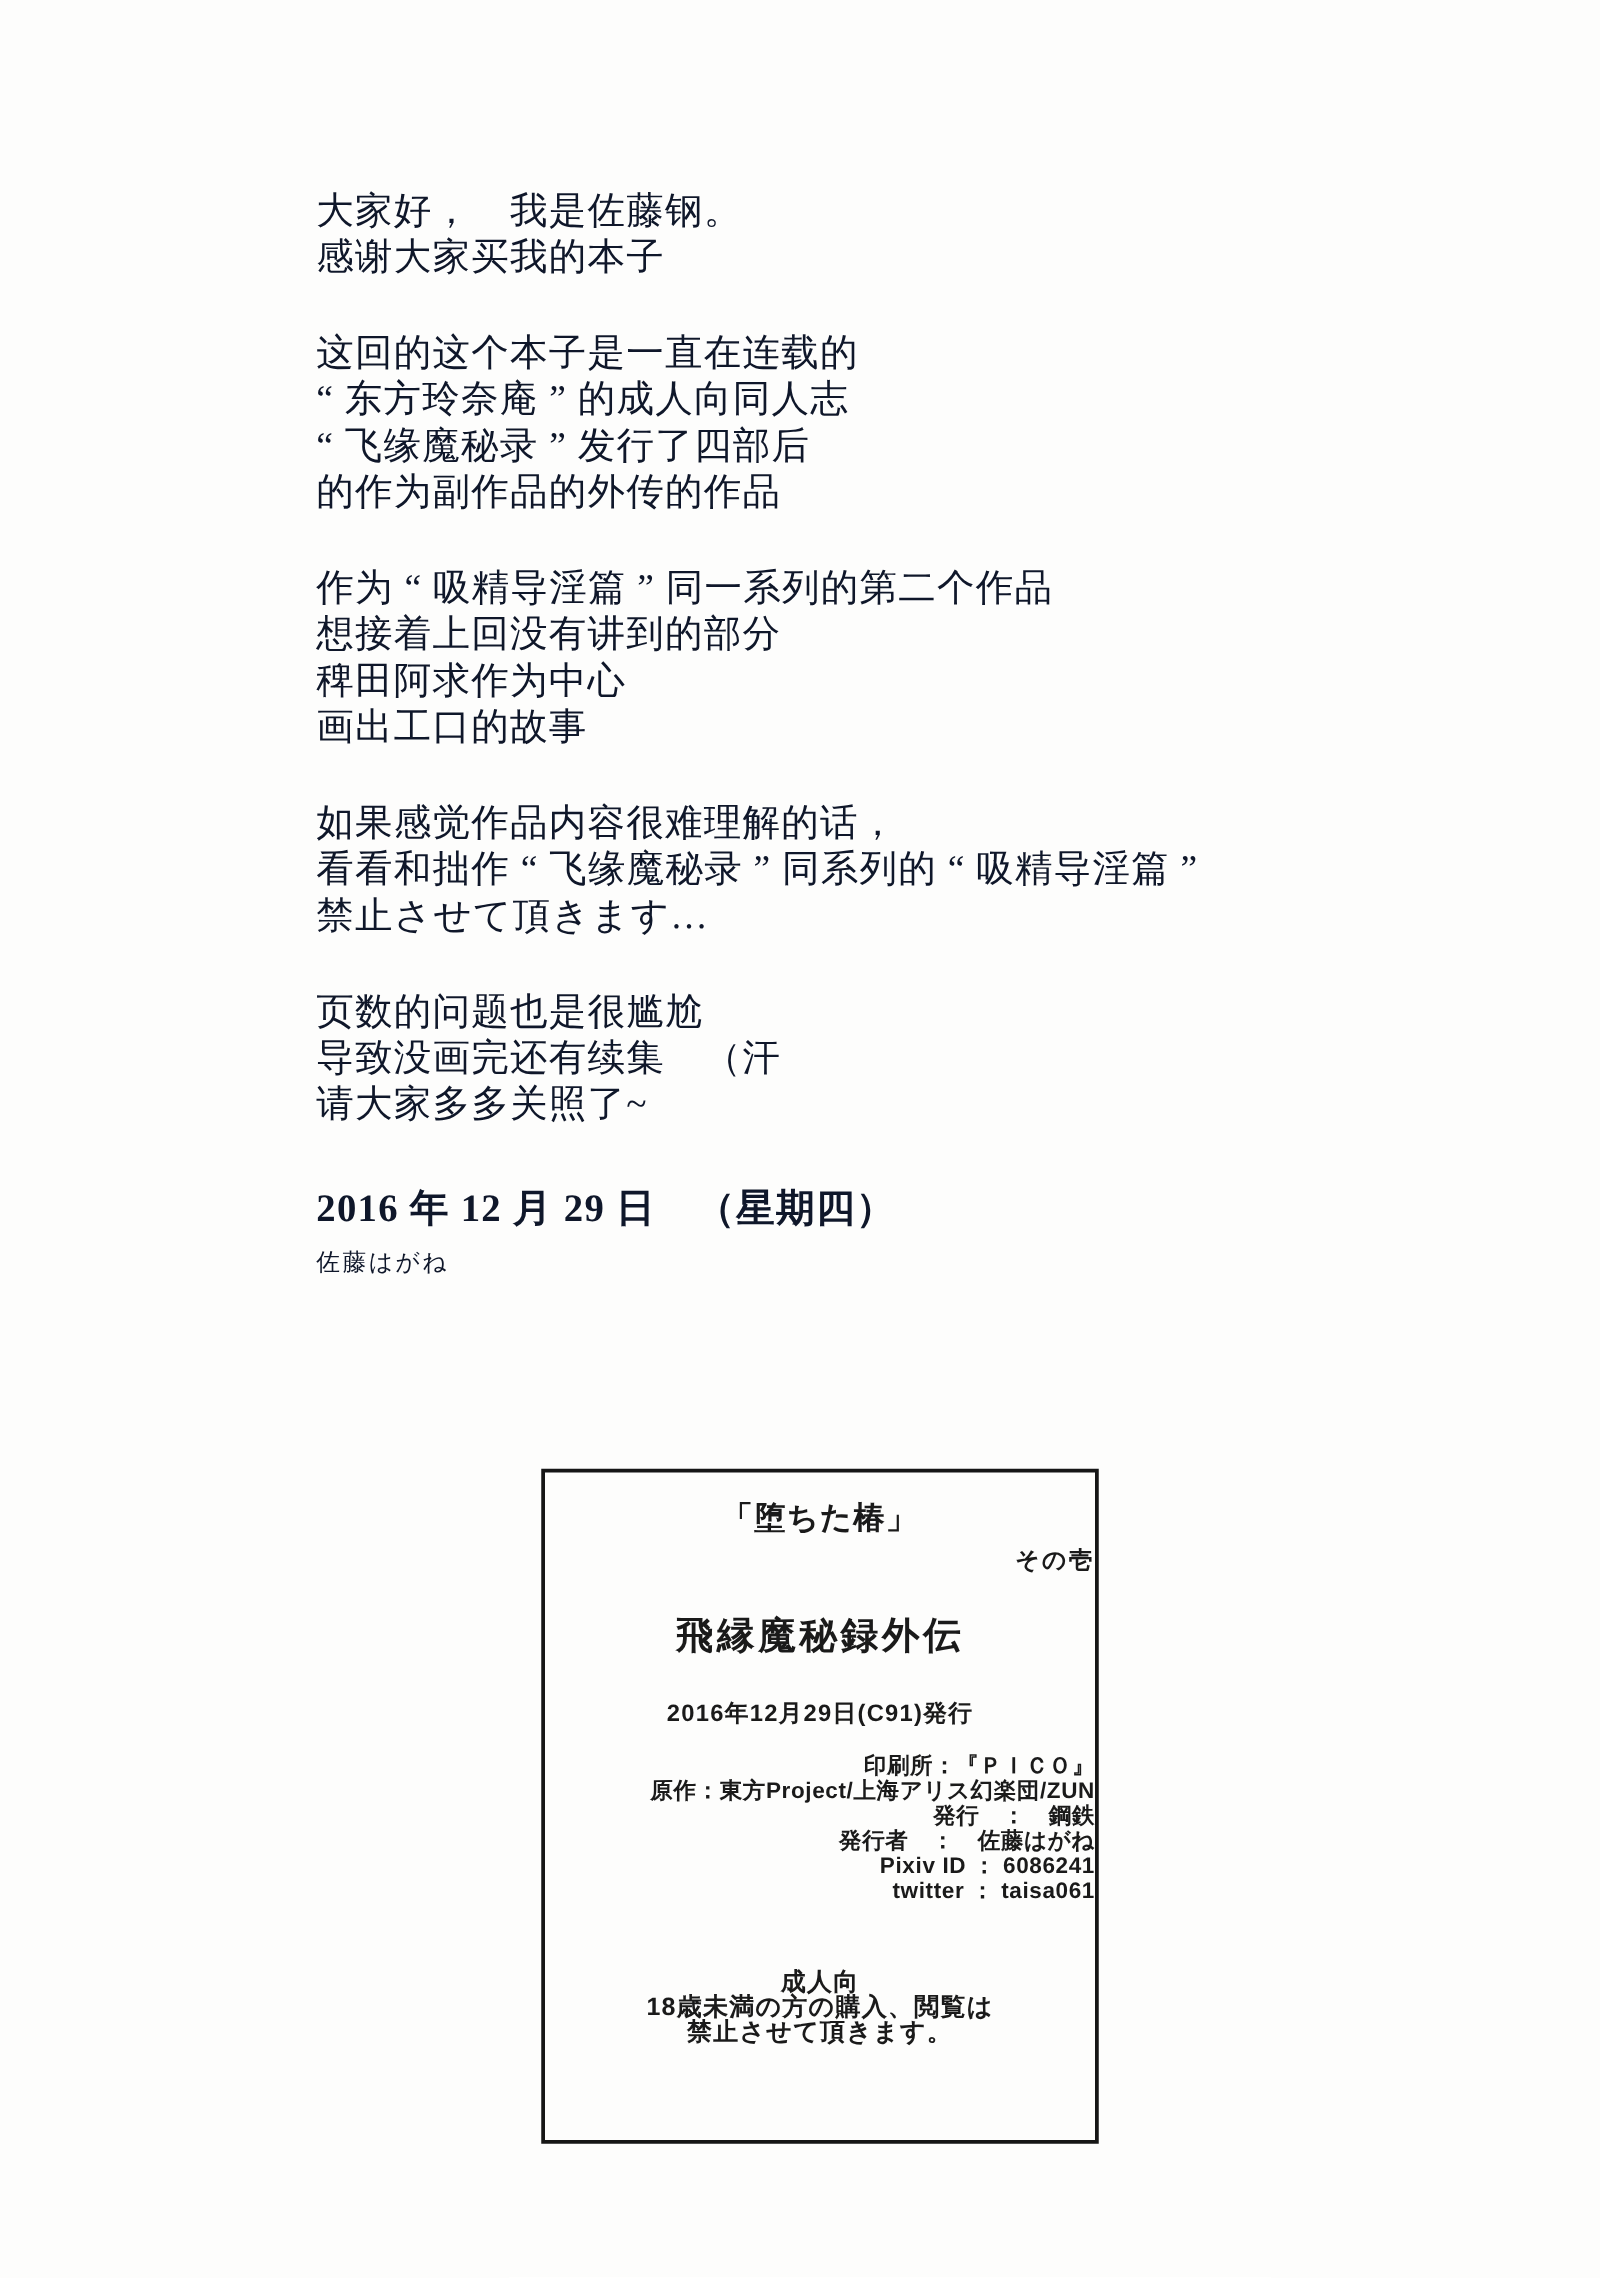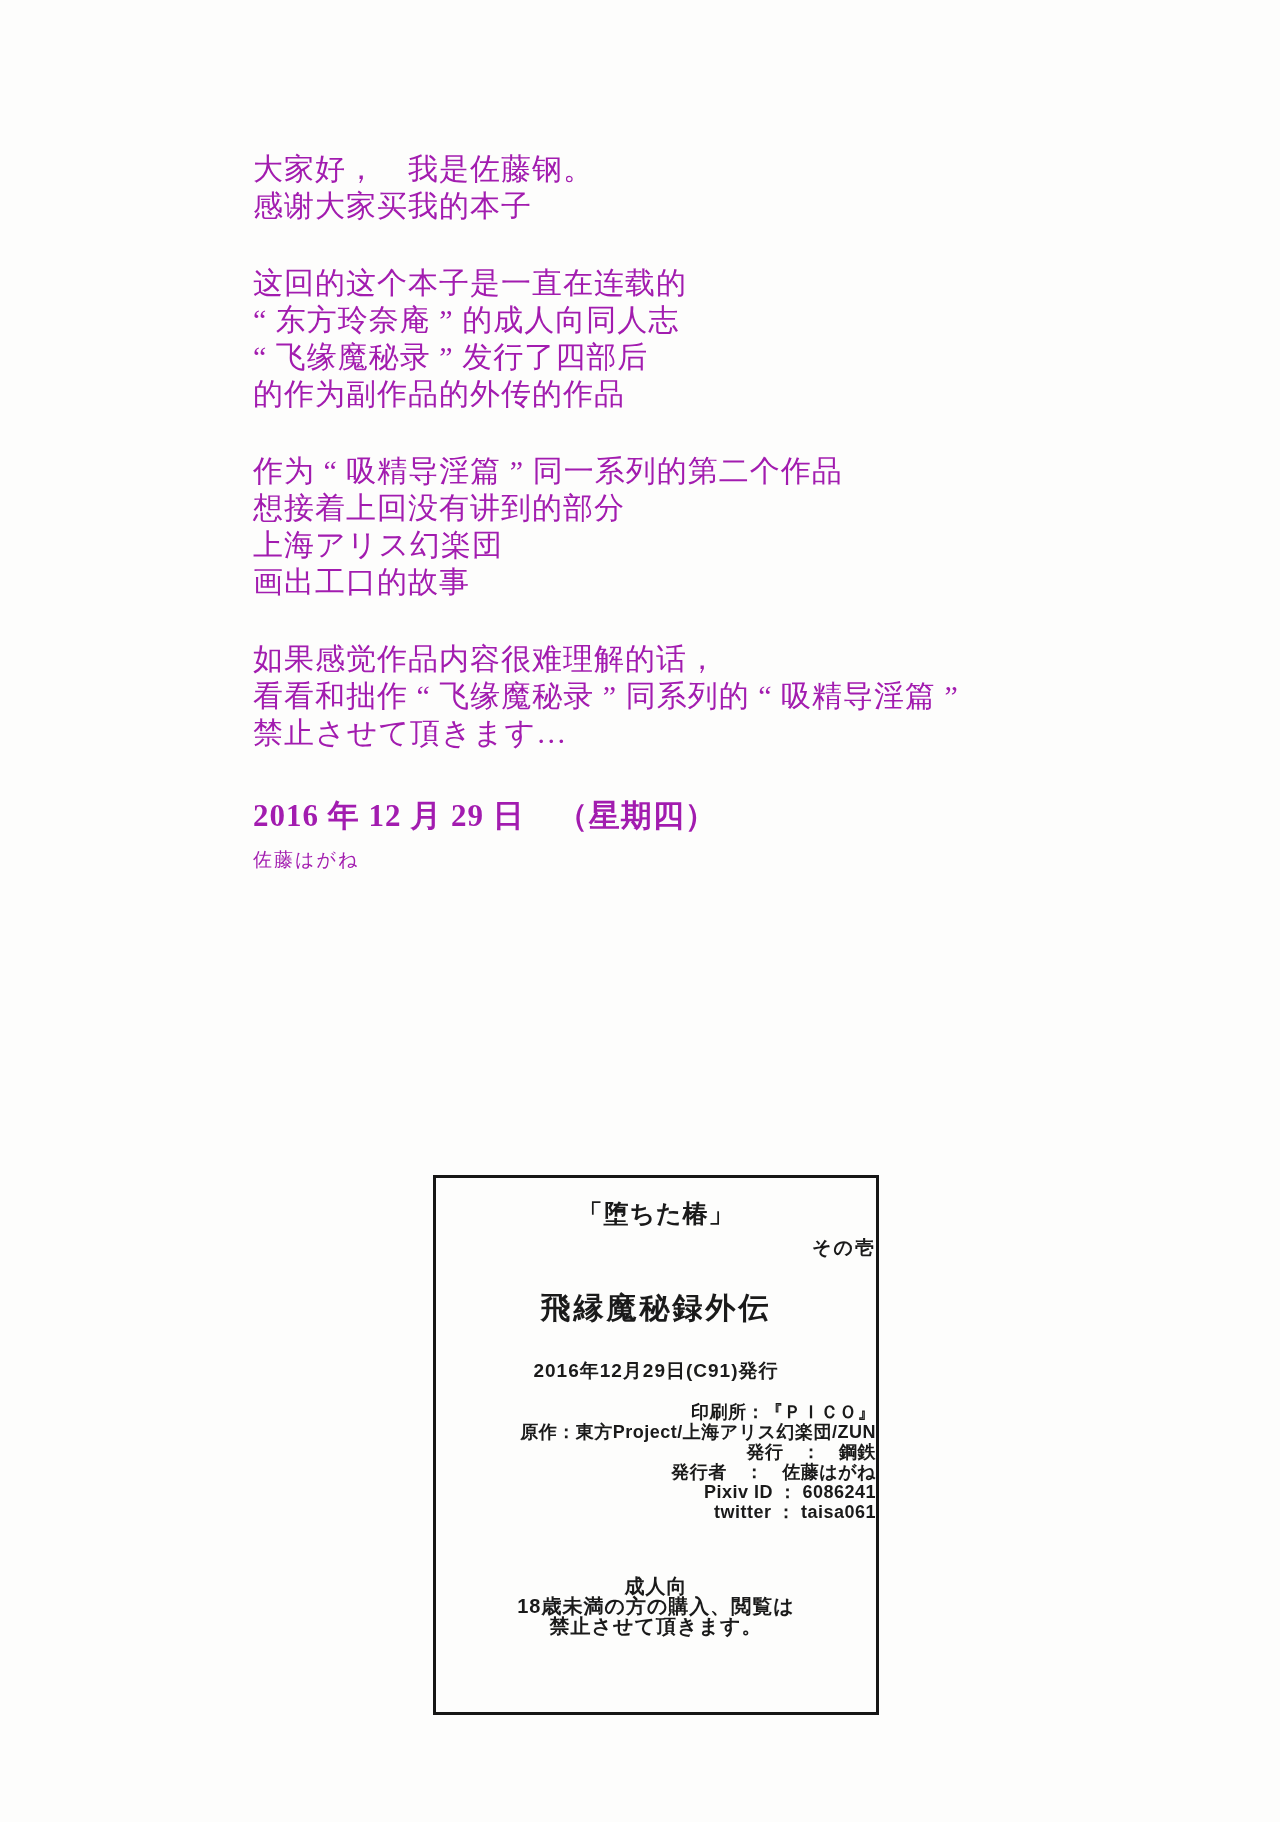--- a/index.html
+++ b/index.html
@@ -23,21 +23,21 @@
 
   
   .afterword {
     position: absolute;
     left: 253px;
     top: 150px;
     width: 860px;
     font-size: 30px;
     line-height: 37px;
     letter-spacing: 1px;
-    color: #a21caf;
+    color: #0f172a;
   }
   .para {
     margin: 0 0 40px 0;
     padding: 0;
   }
   .line {
     display: block;
     white-space: pre-wrap;
   }
   .dateblock {
@@ -124,30 +124,35 @@
     <p class="para">
       <span class="line">这回的这个本子是一直在连载的</span>
       <span class="line">“ 东方玲奈庵 ” 的成人向同人志</span>
       <span class="line">“ 飞缘魔秘录 ” 发行了四部后</span>
       <span class="line">的作为副作品的外传的作品</span>
     </p>
 
     <p class="para">
       <span class="line">作为 “ 吸精导淫篇 ” 同一系列的第二个作品</span>
       <span class="line">想接着上回没有讲到的部分</span>
-      <span class="line">上海アリス幻楽団</span>
+      <span class="line">稗田阿求作为中心</span>
       <span class="line">画出工口的故事</span>
     </p>
 
     <p class="para">
       <span class="line">如果感觉作品内容很难理解的话，</span>
       <span class="line">看看和拙作 “ 飞缘魔秘录 ” 同系列的 “ 吸精导淫篇 ”</span>
       <span class="line">禁止させて頂きます…</span>
     </p>
 
+    <p class="para">
+      <span class="line">页数的问题也是很尴尬</span>
+      <span class="line">导致没画完还有续集　（汗</span>
+      <span class="line">请大家多多关照了~</span>
+    </p>
 
     <div class="dateblock">
       <div class="date-line">2016 年 12 月 29 日　（星期四）</div>
       <div class="signature">佐藤はがね</div>
     </div>
 
   </div>
 
   <div class="colophon">
     <div class="c-title">「堕ちた椿」</div>

